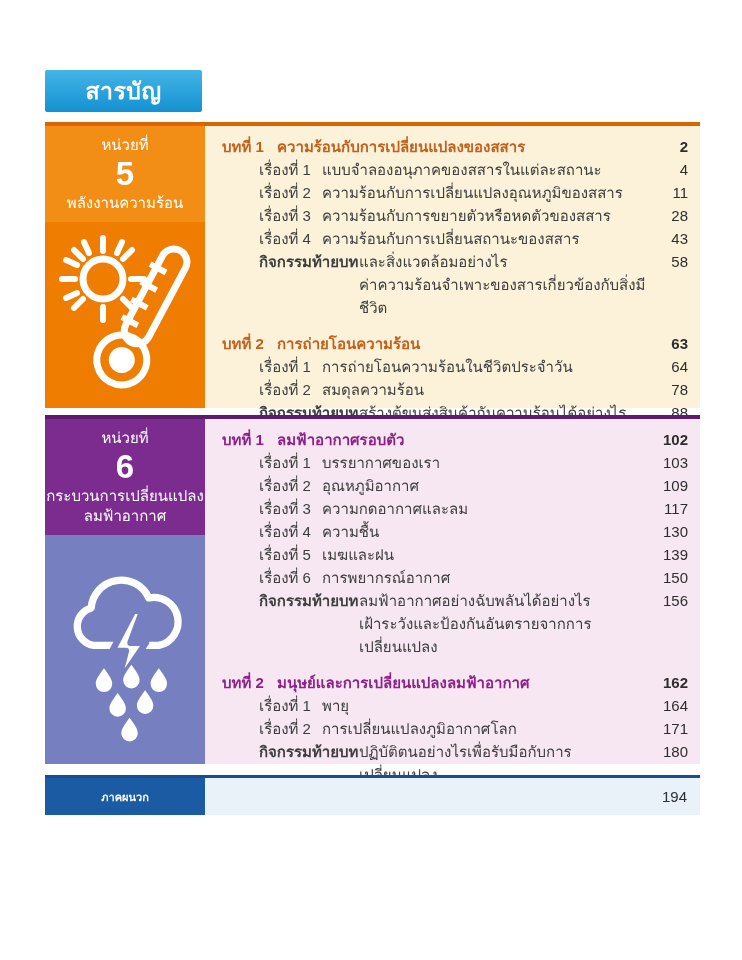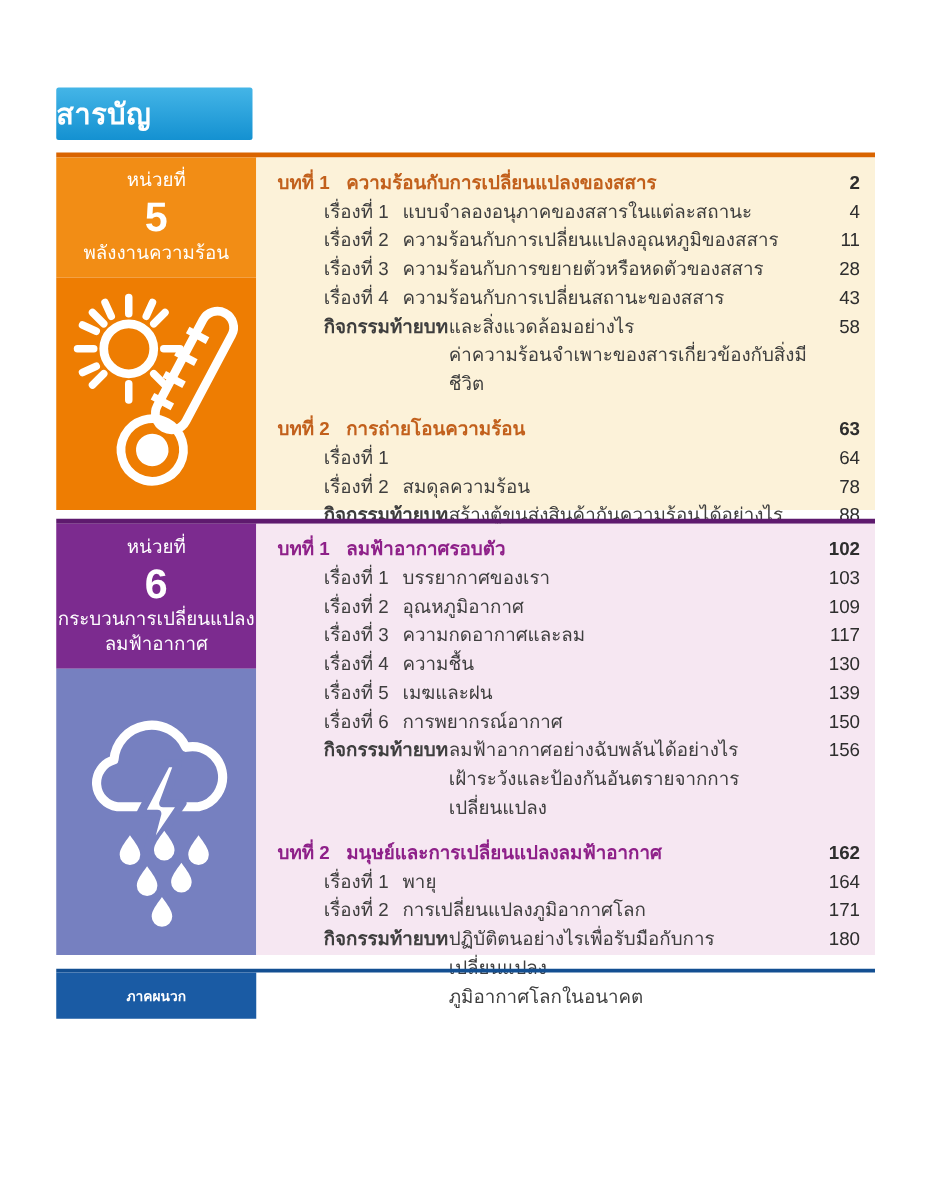--- a/index.html
+++ b/index.html
@@ -9,21 +9,21 @@
     --unit6-header:#7C2B8F; --unit6-icon-bg:#7680C0; --unit6-border:#5E1A6E;
     --unit6-content-bg:#F6E7F2; --unit6-chapter-text:#8E2089;
     --appendix-bg:#1A5BA4; --appendix-content-bg:#E9F1F9; --text-dark:#3E3E3E;
   }
   html,body{margin:0;padding:0;}
   body{background:#ffffff;font-family:"Liberation Sans","DejaVu Sans",sans-serif;}
   .page{position:relative;width:742px;height:960px;background:#fff;overflow:hidden;}
 
   .toc-title{position:absolute;left:45px;top:70px;width:157px;height:42px;
     background:linear-gradient(180deg,var(--header-blue-top),var(--header-blue-bottom));
-    border-radius:2px;display:flex;align-items:center;justify-content:flex-start;
+    border-radius:2px;display:flex;align-items:center;justify-content:center;
     color:#fff;font-size:23px;font-weight:bold;letter-spacing:.5px;}
 
   .unit-block{position:absolute;left:45px;width:655px;display:flex;}
   .unit5{top:122px;height:282px;border-top:4px solid var(--unit5-border);}
   .unit6{top:415px;height:345px;border-top:4px solid var(--unit6-border);}
 
   .sidebar{width:160px;flex:none;display:flex;flex-direction:column;color:#fff;text-align:center;}
   .sb-head{padding-top:9px;line-height:20px;font-size:15px;}
   .unit5 .sb-head{background:var(--unit5-header);padding-bottom:9px;}
   .unit6 .sb-head{background:var(--unit6-header);padding-bottom:9px;}
@@ -161,20 +161,21 @@
       <div class="row ch chapter2">
         <div class="rowbody">
           <span class="ch-label">บทที่ 2</span>
           <span class="ch-title">การถ่ายโอนความร้อน</span>
         </div>
         <span class="pagenum">63</span>
       </div>
       <div class="row item">
         <div class="rowbody">
             <span class="item-label">เรื่องที่ 1</span>
+            <span>การถ่ายโอนความร้อนในชีวิตประจำวัน</span>
           </div>
         <span class="pagenum">64</span>
       </div>
       <div class="row item">
         <div class="rowbody">
             <span class="item-label">เรื่องที่ 2</span>
             <span>สมดุลความร้อน</span>
           </div>
         <span class="pagenum">78</span>
       </div>
@@ -308,15 +309,18 @@
         </div>
         <span class="pagenum">180</span>
       </div>
     </div>
   </div>
 
   <div class="appendix">
     <div class="ap-box">
       <span>ภาคผนวก</span>
     </div>
+    <div class="ap-content">
+      <span class="pagenum">194</span>
+    </div>
   </div>
 
 </div>
 
 </body></html>

